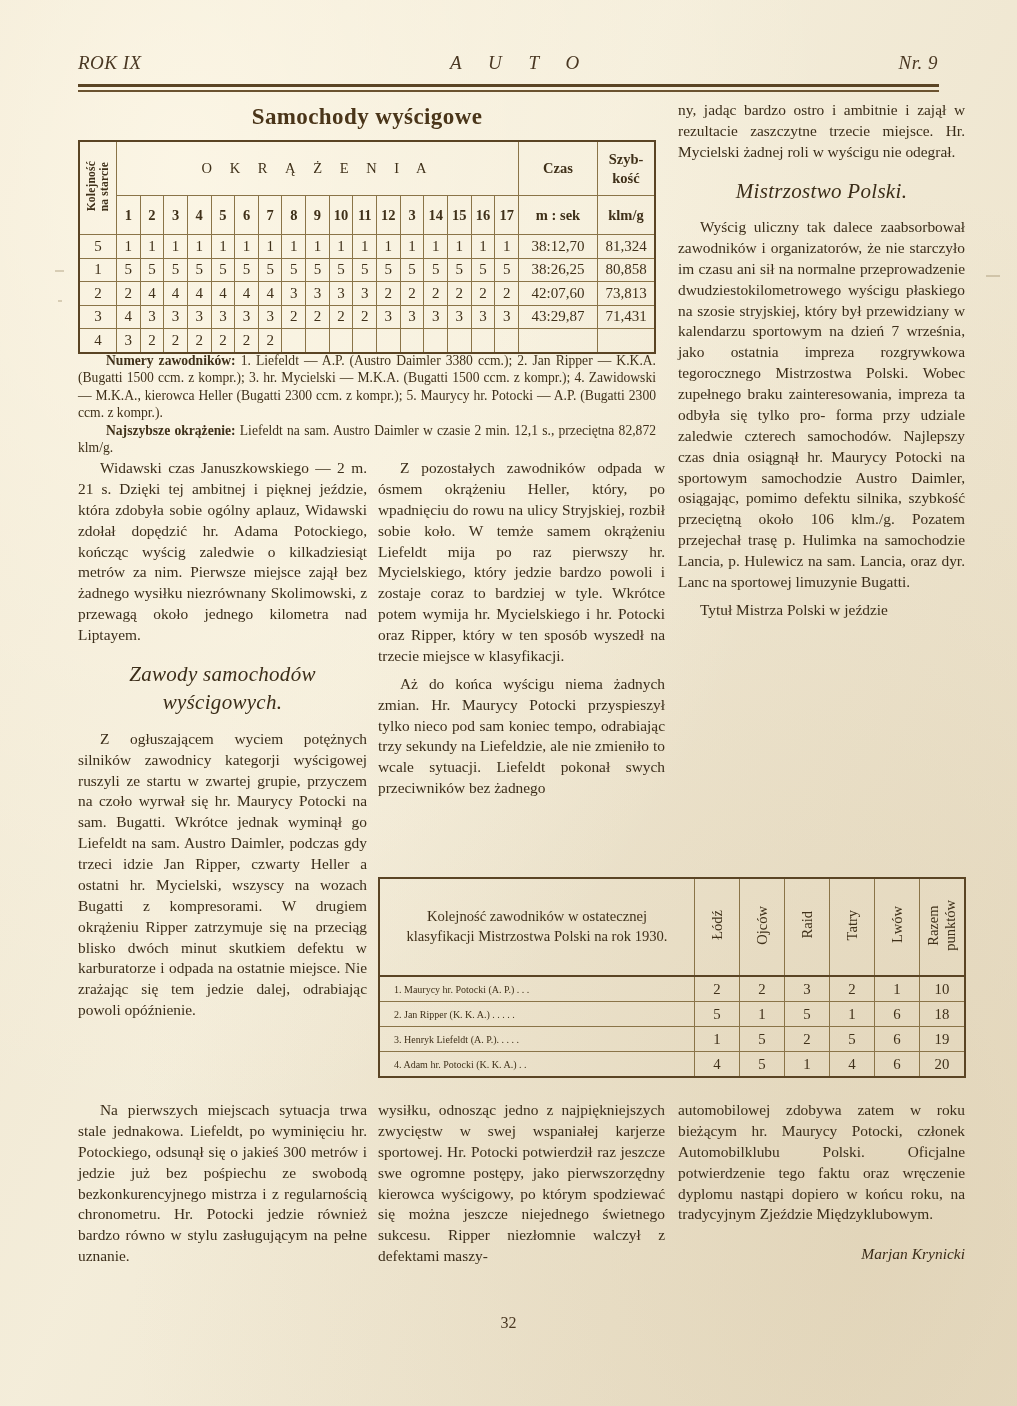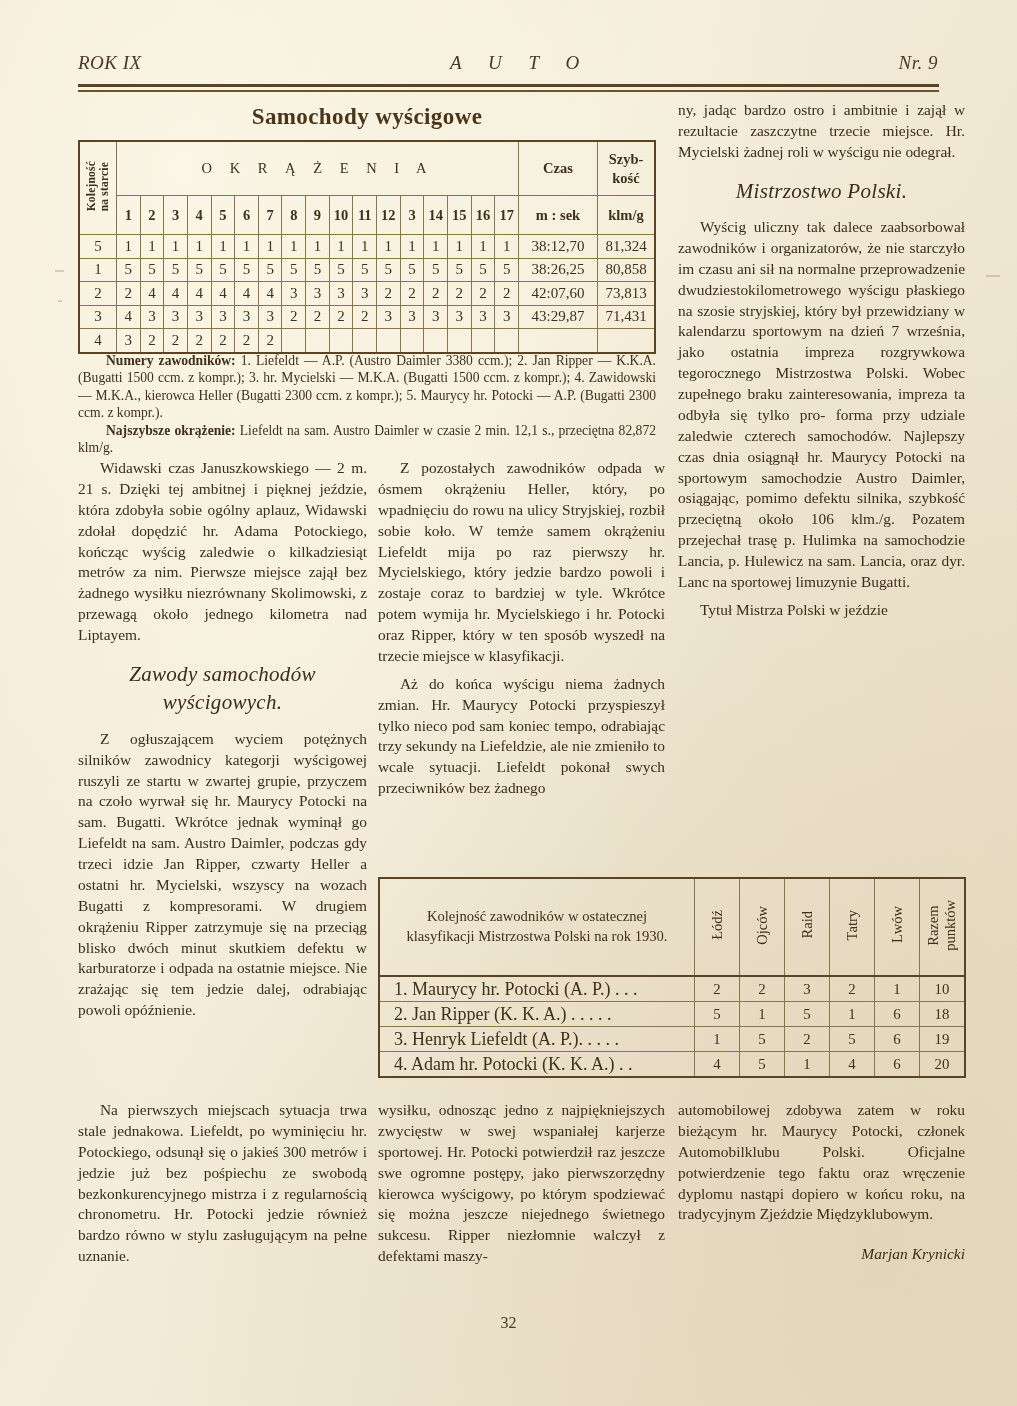--- a/index.html
+++ b/index.html
@@ -167,21 +167,21 @@
     transform:rotate(180deg);
     font-size:14.5px;
     line-height:1.15;
     white-space:pre;
     text-align:center;
   }
   table.champ tr.crow td{ height:24px; font-size:14.8px; }
   table.champ tr.crow td.name{
     text-align:left;
     padding-left:14px !important;
-    font-size:18px;
+    font-size:10px;
     white-space:nowrap;
   }
   table.champ tr.firstrow td{ border-top:2.5px solid #5a4424; }
 
   
   .pageno{
     position:absolute; left:0; right:0; top:1314px;
     text-align:center; font-size:16px; color:#4a3823;
   }
 

